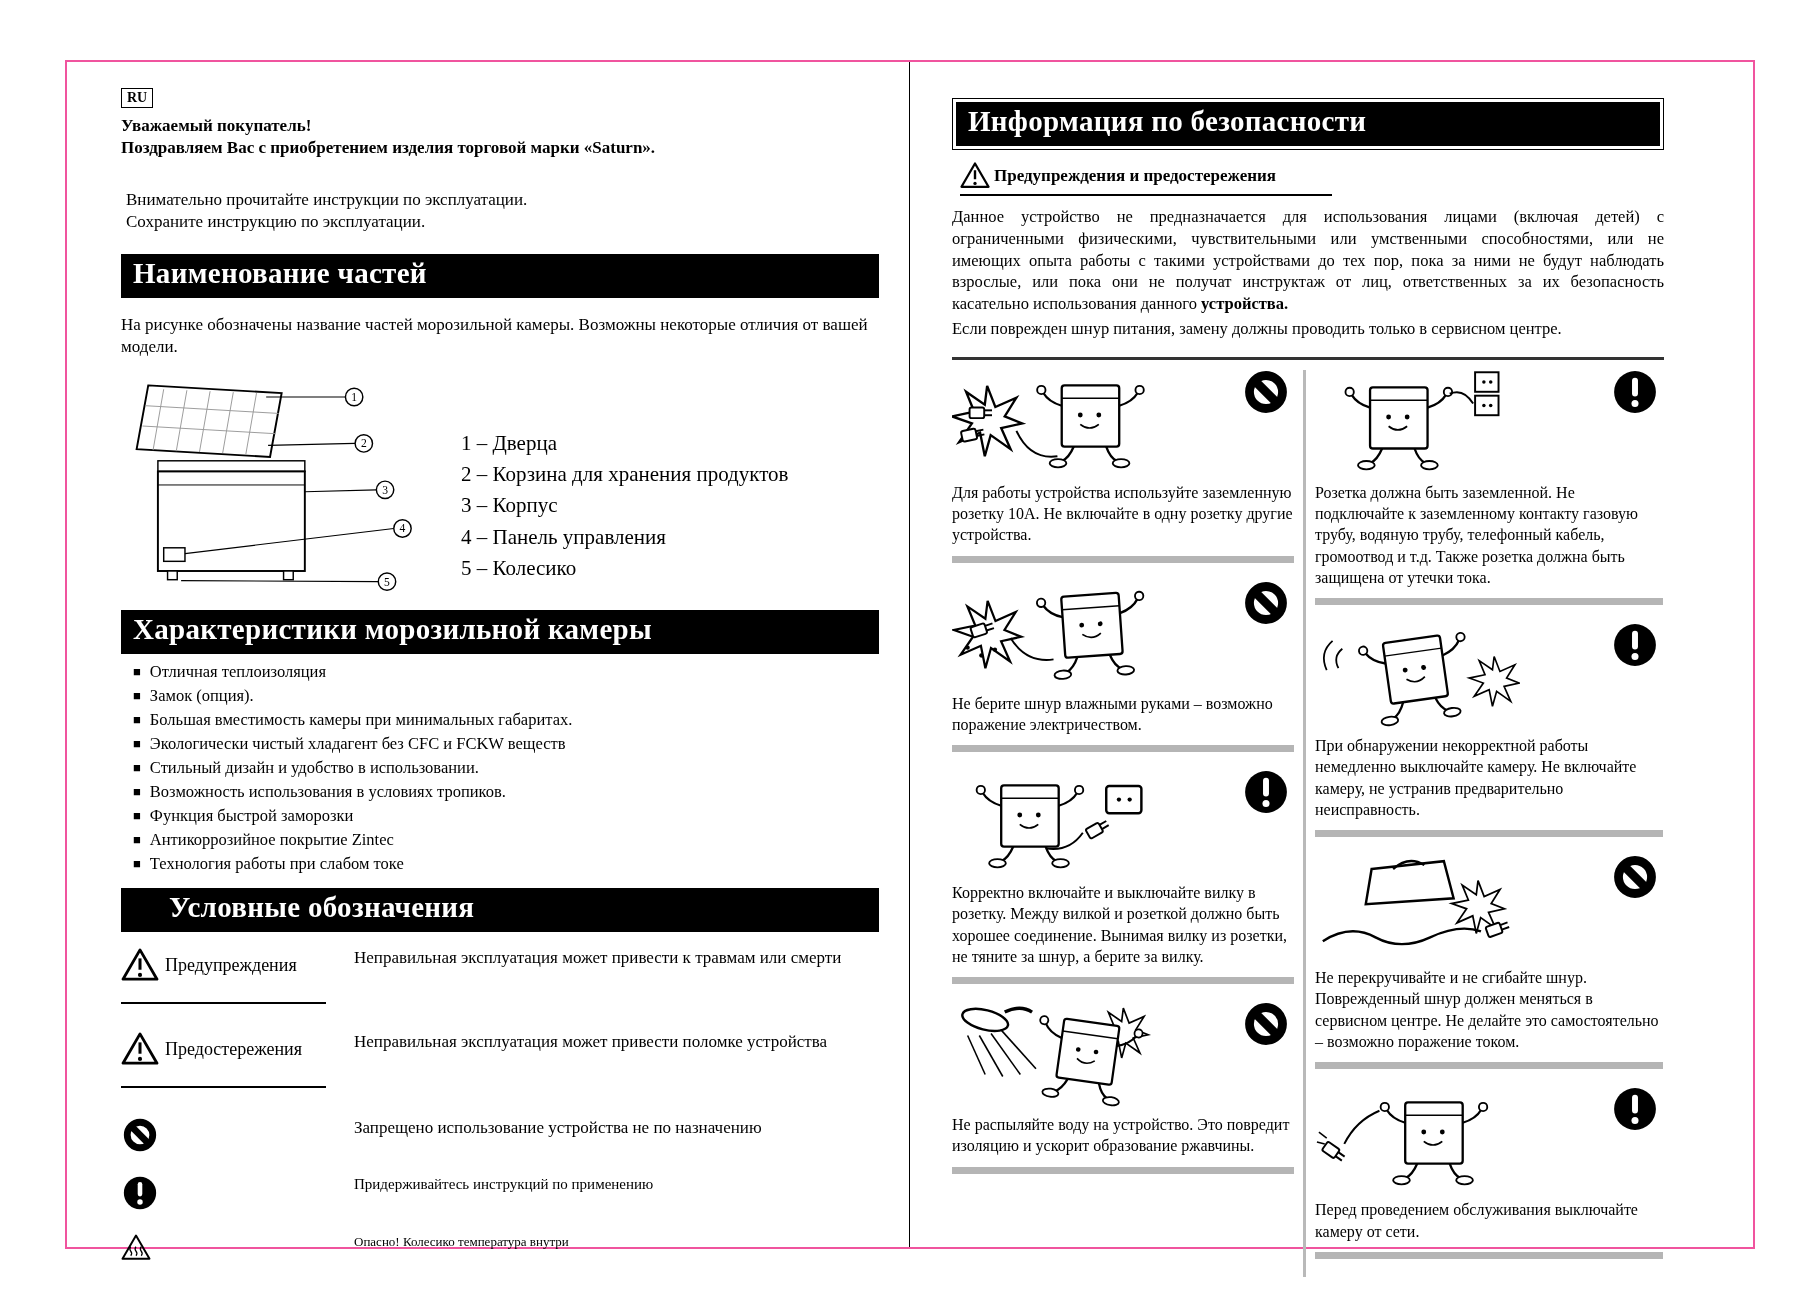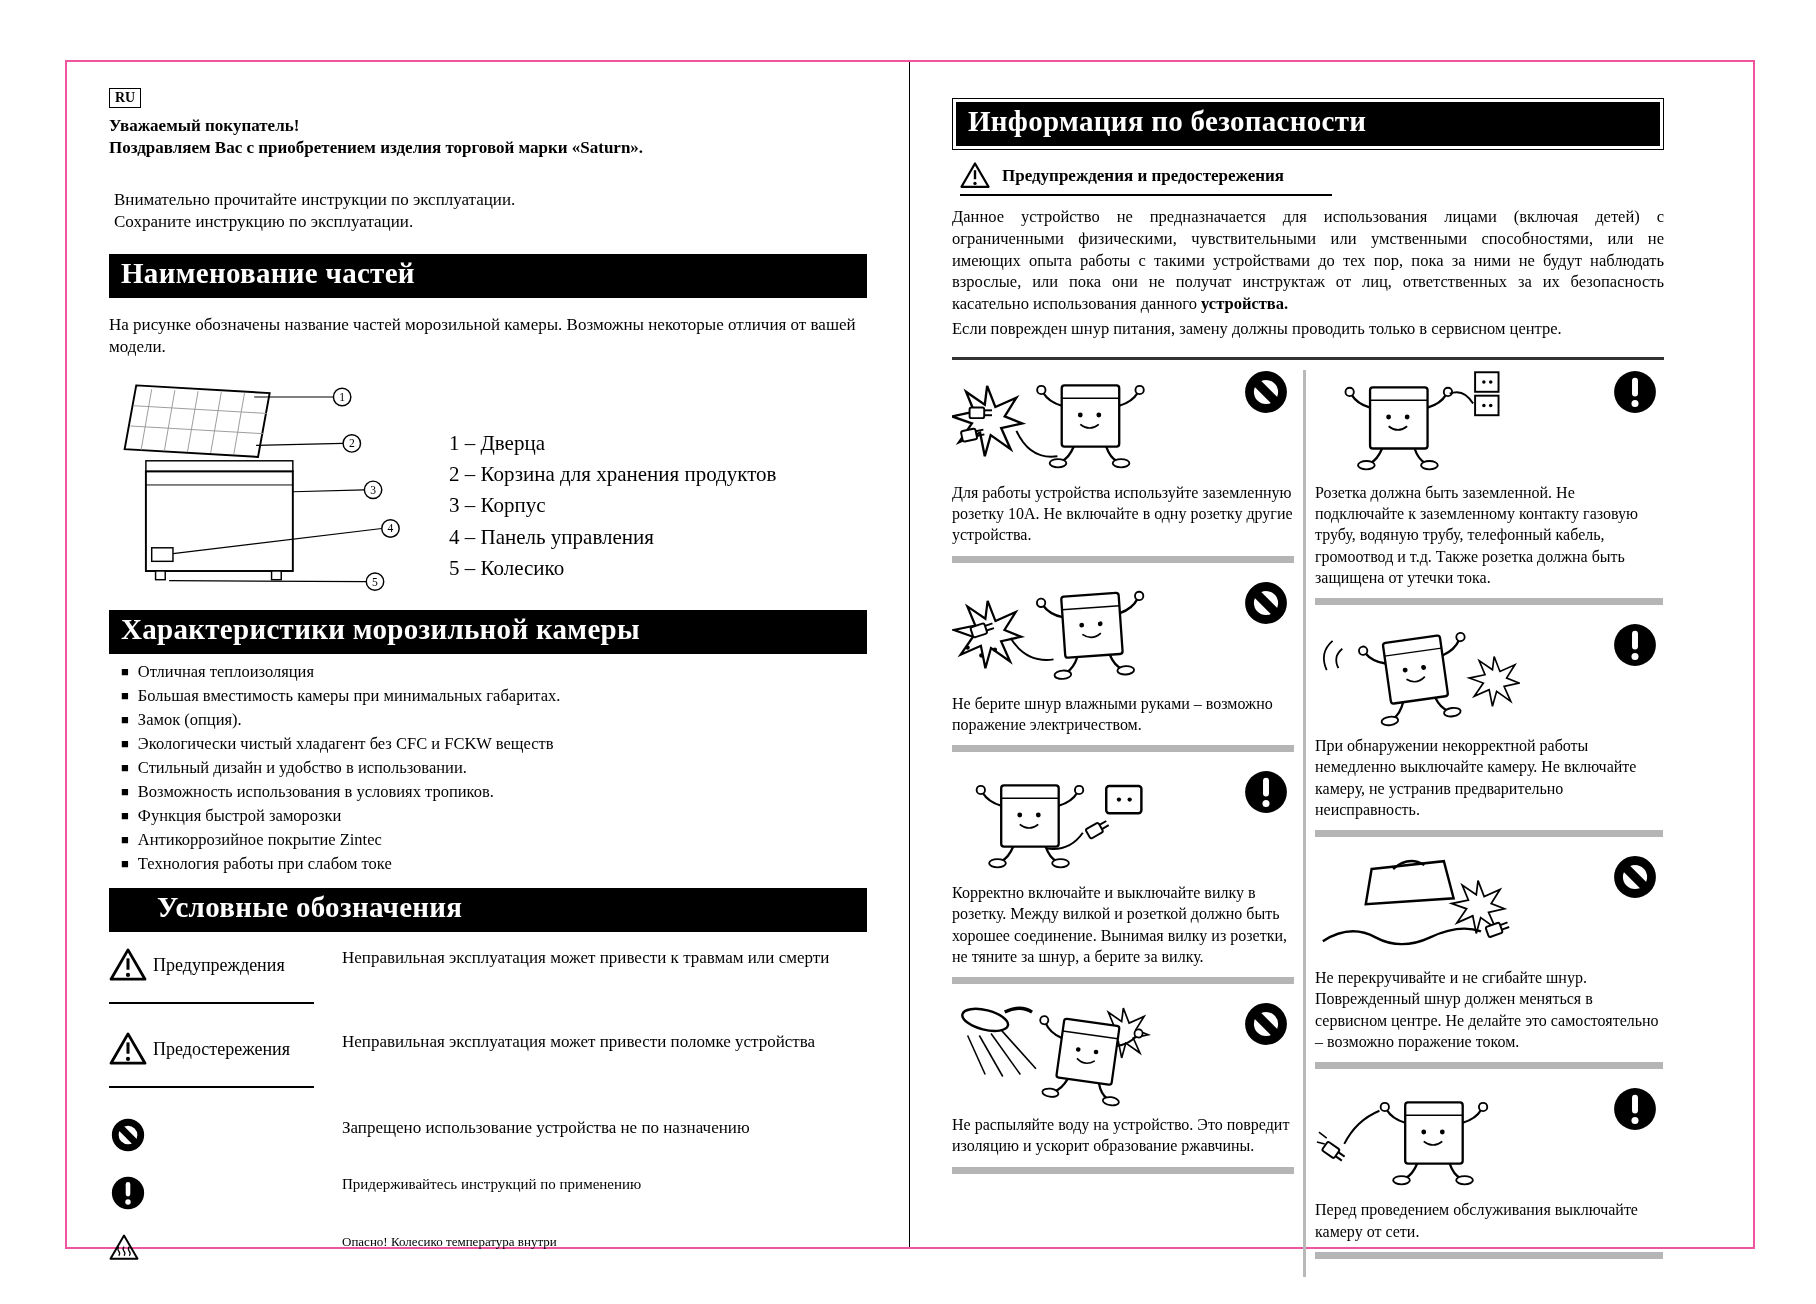--- a/index.html
+++ b/index.html
@@ -3,21 +3,21 @@
 <meta charset="utf-8">
 <style>
   html,body { margin:0; padding:0; background:#fff; }
   .canvas { position:relative; width:1816px; height:1304px; background:#fff;
             font-family:"Liberation Serif", serif; color:#000; overflow:hidden; }
   .sheet { position:absolute; left:65px; top:60px; width:1686px; height:1185px;
            border:2px solid #f0549e; background:#fff; }
   .center-divider { position:absolute; left:842px; top:0; width:1px; height:100%; background:#000; }
 
   .page { position:absolute; top:0; height:100%; }
-  .page-left  { left:0; width:842px; }
+  .page-left  { left:12px; width:842px; }
   .page-right { left:843px; width:843px; }
   .inner { position:absolute; left:42px; top:26px; width:758px; }
   .page-right .inner { width:712px; }
 
   .ru-badge { display:inline-block; border:1.5px solid #000; font-size:14px; font-weight:bold;
               padding:1px 5px; margin-bottom:6px; }
   .greet { font-weight:bold; font-size:17px; margin:2px 0; }
   .read-block { margin-top:32px; margin-left:5px; }
   .read-line { font-size:17px; margin:2px 0; }
 
@@ -44,21 +44,21 @@
   .symbol-key { width:205px; display:flex; align-items:center; gap:6px; }
   .symbol-key.underlined { border-bottom:2px solid #000; padding-bottom:20px; }
   .symbol-label { font-size:18px; }
   .symbol-desc { flex:1; margin-left:28px; font-size:17px; }
   .sym-icon { width:38px; height:34px; flex:0 0 auto; }
   .sym-icon.small { width:30px; height:27px; }
   .r1 { margin-top:14px; } .r2 { margin-top:28px; } .r3 { margin-top:30px; }
   .r4 { margin-top:24px; } .r5 { margin-top:24px; }
   .symbol-desc.sz15 { font-size:15px; } .symbol-desc.sz13 { font-size:13px; }
 
-  .subheading { display:flex; align-items:center; gap:12px; margin-top:12px; margin-left:8px;
+  .subheading { display:flex; align-items:center; gap:4px; margin-top:12px; margin-left:8px;
                 border-bottom:2px solid #000; width:372px; padding-bottom:5px; }
   .subheading .label { font-size:17px; font-weight:bold; }
   .safety-par { font-size:16.5px; line-height:1.32; text-align:justify; margin:10px 0 0 0; }
   .cord-note { font-size:16.5px; margin:4px 0 0 0; }
   .rule { border:none; border-top:3px solid #333; margin:18px 0 10px 0; }
 
   .safety-grid { display:flex; margin-top:6px; }
   .safety-col { display:flex; flex-direction:column; }
   .col-left  { width:342px; }
   .col-right { width:348px; }
@@ -188,22 +188,22 @@
             <div class="part-line">3 – Корпус</div>
             <div class="part-line">4 – Панель управления</div>
             <div class="part-line">5 – Колесико</div>
           </div>
         </div>
 
         <div class="banner mt-10">Характеристики морозильной камеры</div>
 
         <div class="features">
           <div class="feature-item">Отличная теплоизоляция</div>
+          <div class="feature-item">Замок (опция).</div>
           <div class="feature-item">Большая вместимость камеры при минимальных габаритах.</div>
-          <div class="feature-item">Замок (опция).</div>
           <div class="feature-item">Экологически чистый хладагент без CFC и FCKW веществ</div>
           <div class="feature-item">Стильный дизайн и удобство в использовании.</div>
           <div class="feature-item">Возможность использования в условиях тропиков.</div>
           <div class="feature-item">Функция быстрой заморозки</div>
           <div class="feature-item">Антикоррозийное покрытие Zintec</div>
           <div class="feature-item">Технология работы при слабом токе</div>
         </div>
 
         <div class="banner mt-14">Условные обозначения</div>
 

